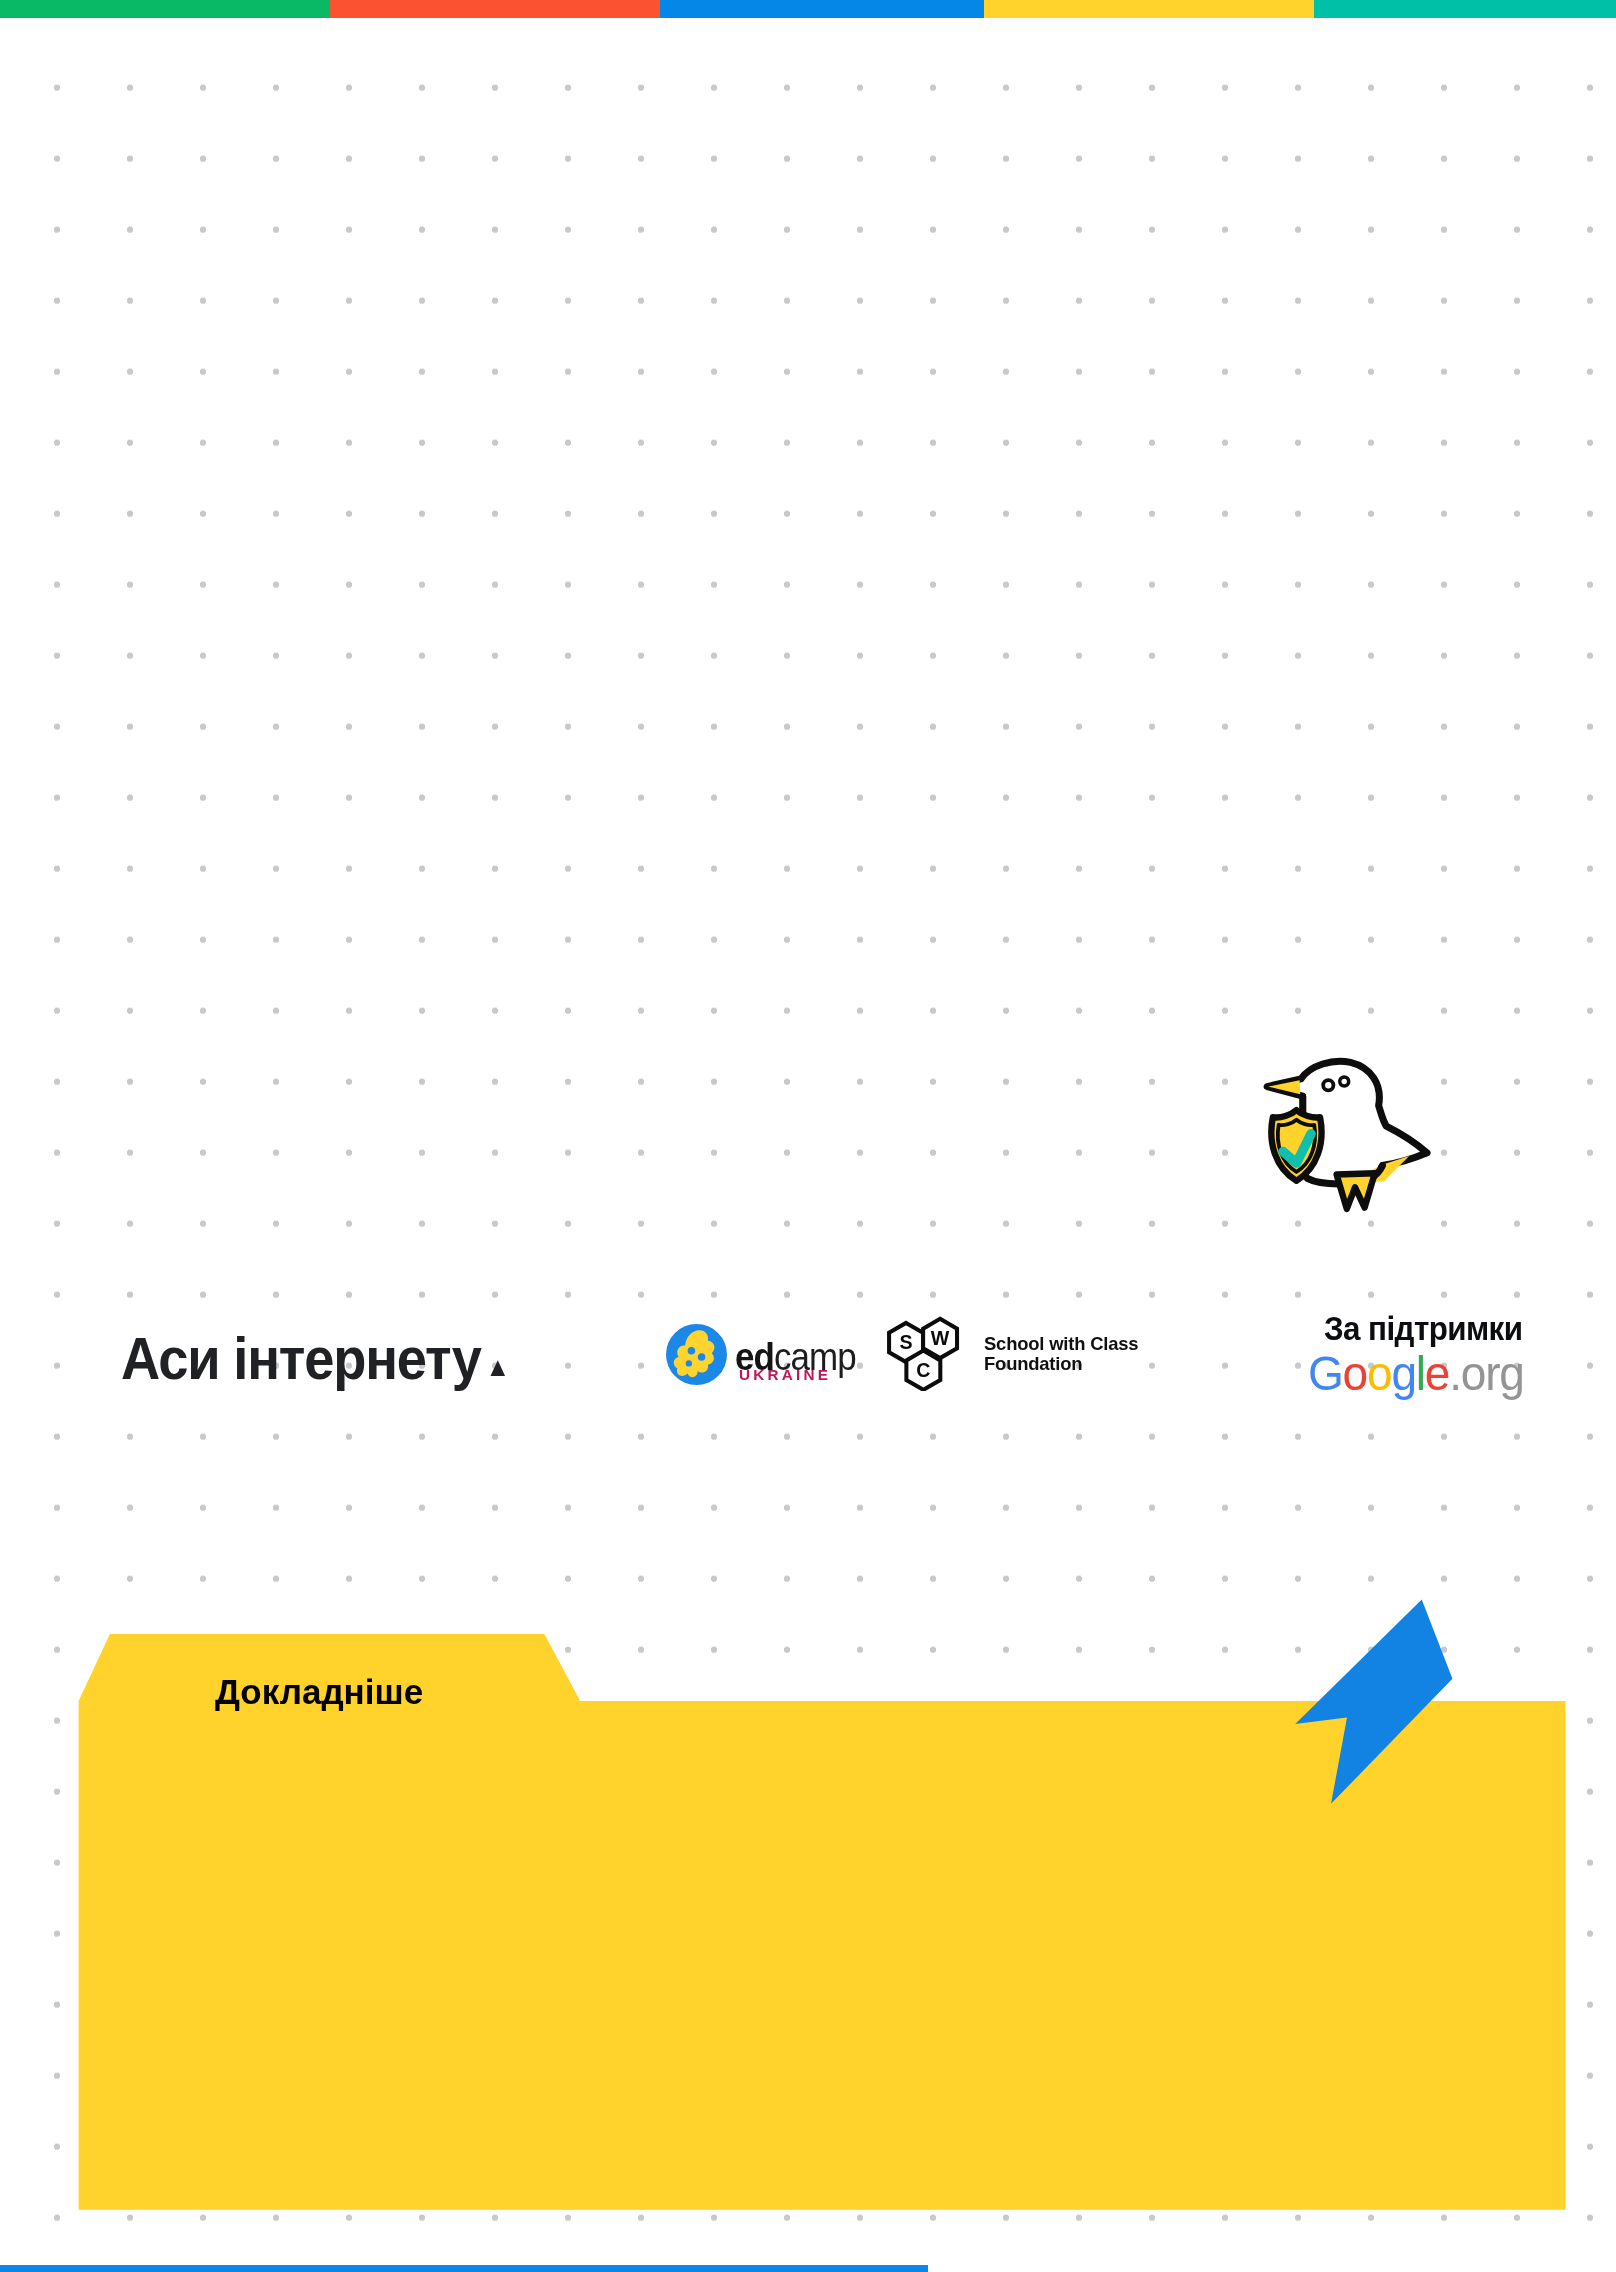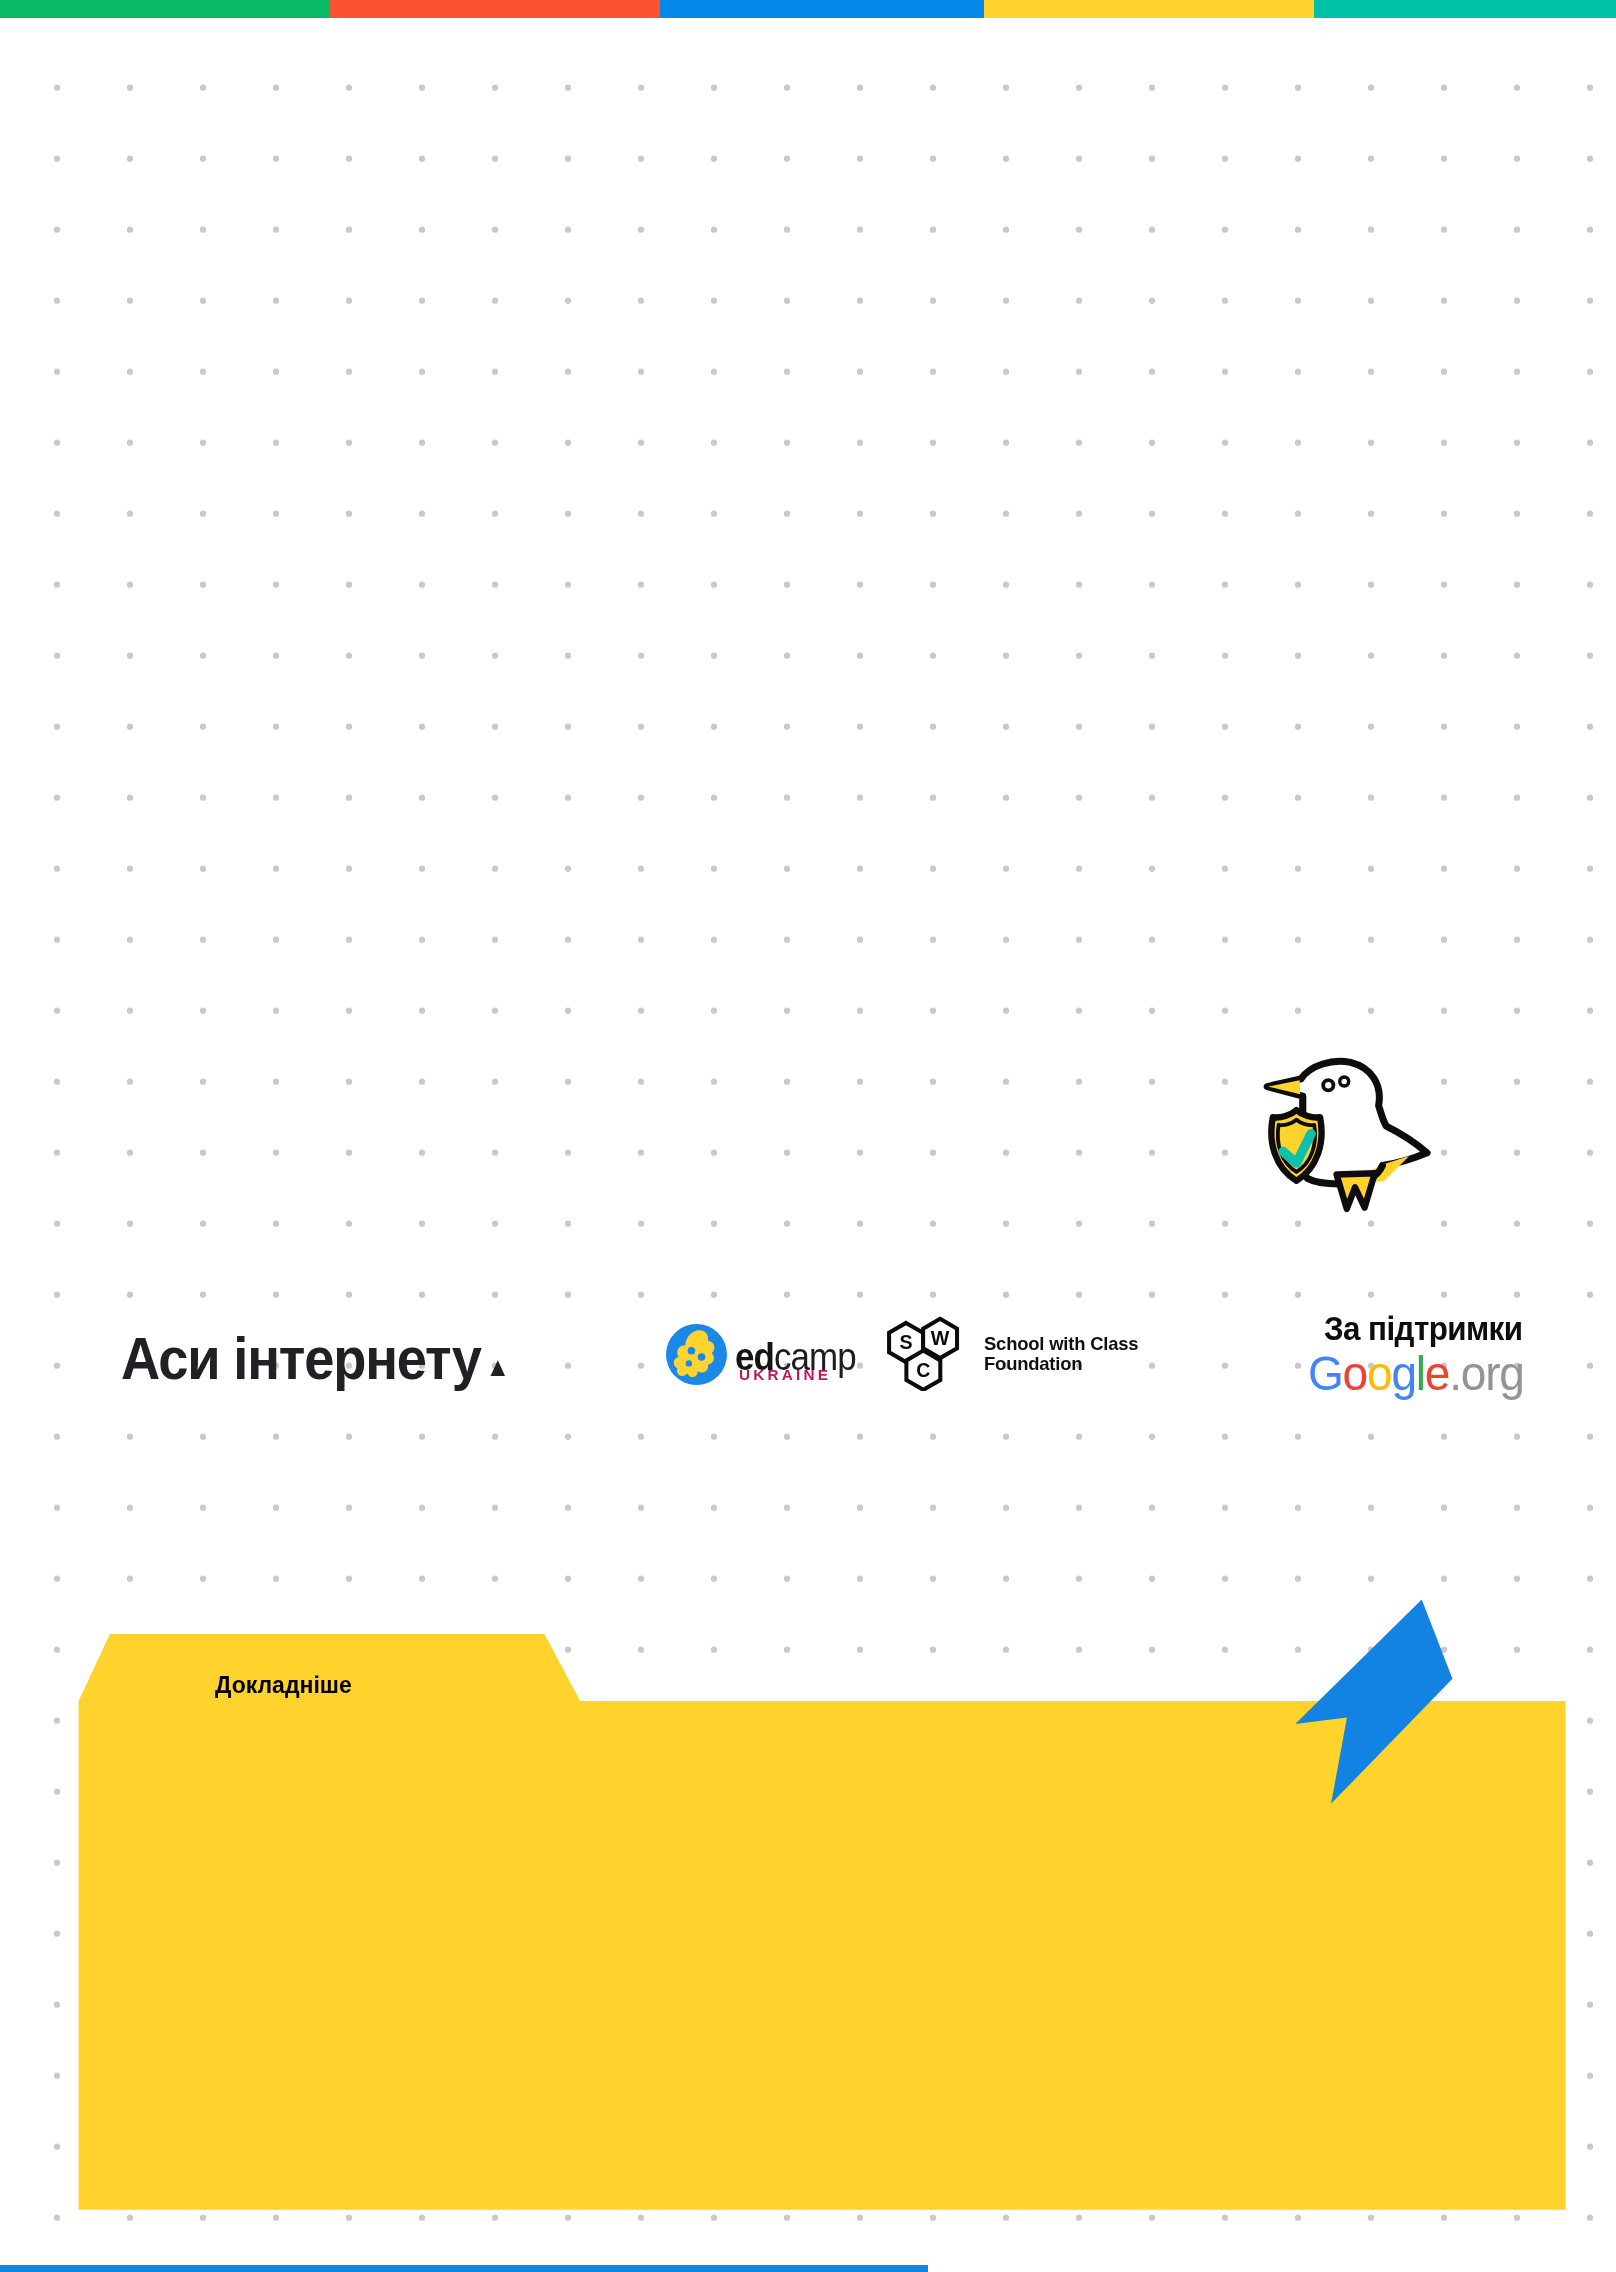--- a/index.html
+++ b/index.html
@@ -41,21 +41,21 @@
     letter-spacing:-0.2px;white-space:nowrap;transform:scaleX(.97);transform-origin:left top}
 
   #support-label{left:1324px;top:1310px;font-size:33px;font-weight:700;color:#0c0d10;letter-spacing:-0.6px;
     white-space:nowrap;transform:scaleX(.95);transform-origin:left top}
   #google{left:1308px;top:1345px;font-size:49px;font-weight:500;letter-spacing:-1.3px;white-space:nowrap;
     transform:scaleX(.94);transform-origin:left top}
 
   
   #folder-layer{left:0;top:1591px}
 
-  #tab-label{left:215px;top:1672px;font-size:23px;font-weight:800;color:#000}
+  #tab-label{left:215px;top:1672px;font-size:35px;font-weight:800;color:#000}
 
   
   #bird{left:1256px;top:1056px}
 
   
   #bottombar{left:0;top:2265px;width:928px;height:7.7px}
 </style>
 </head>
 <body>
 

